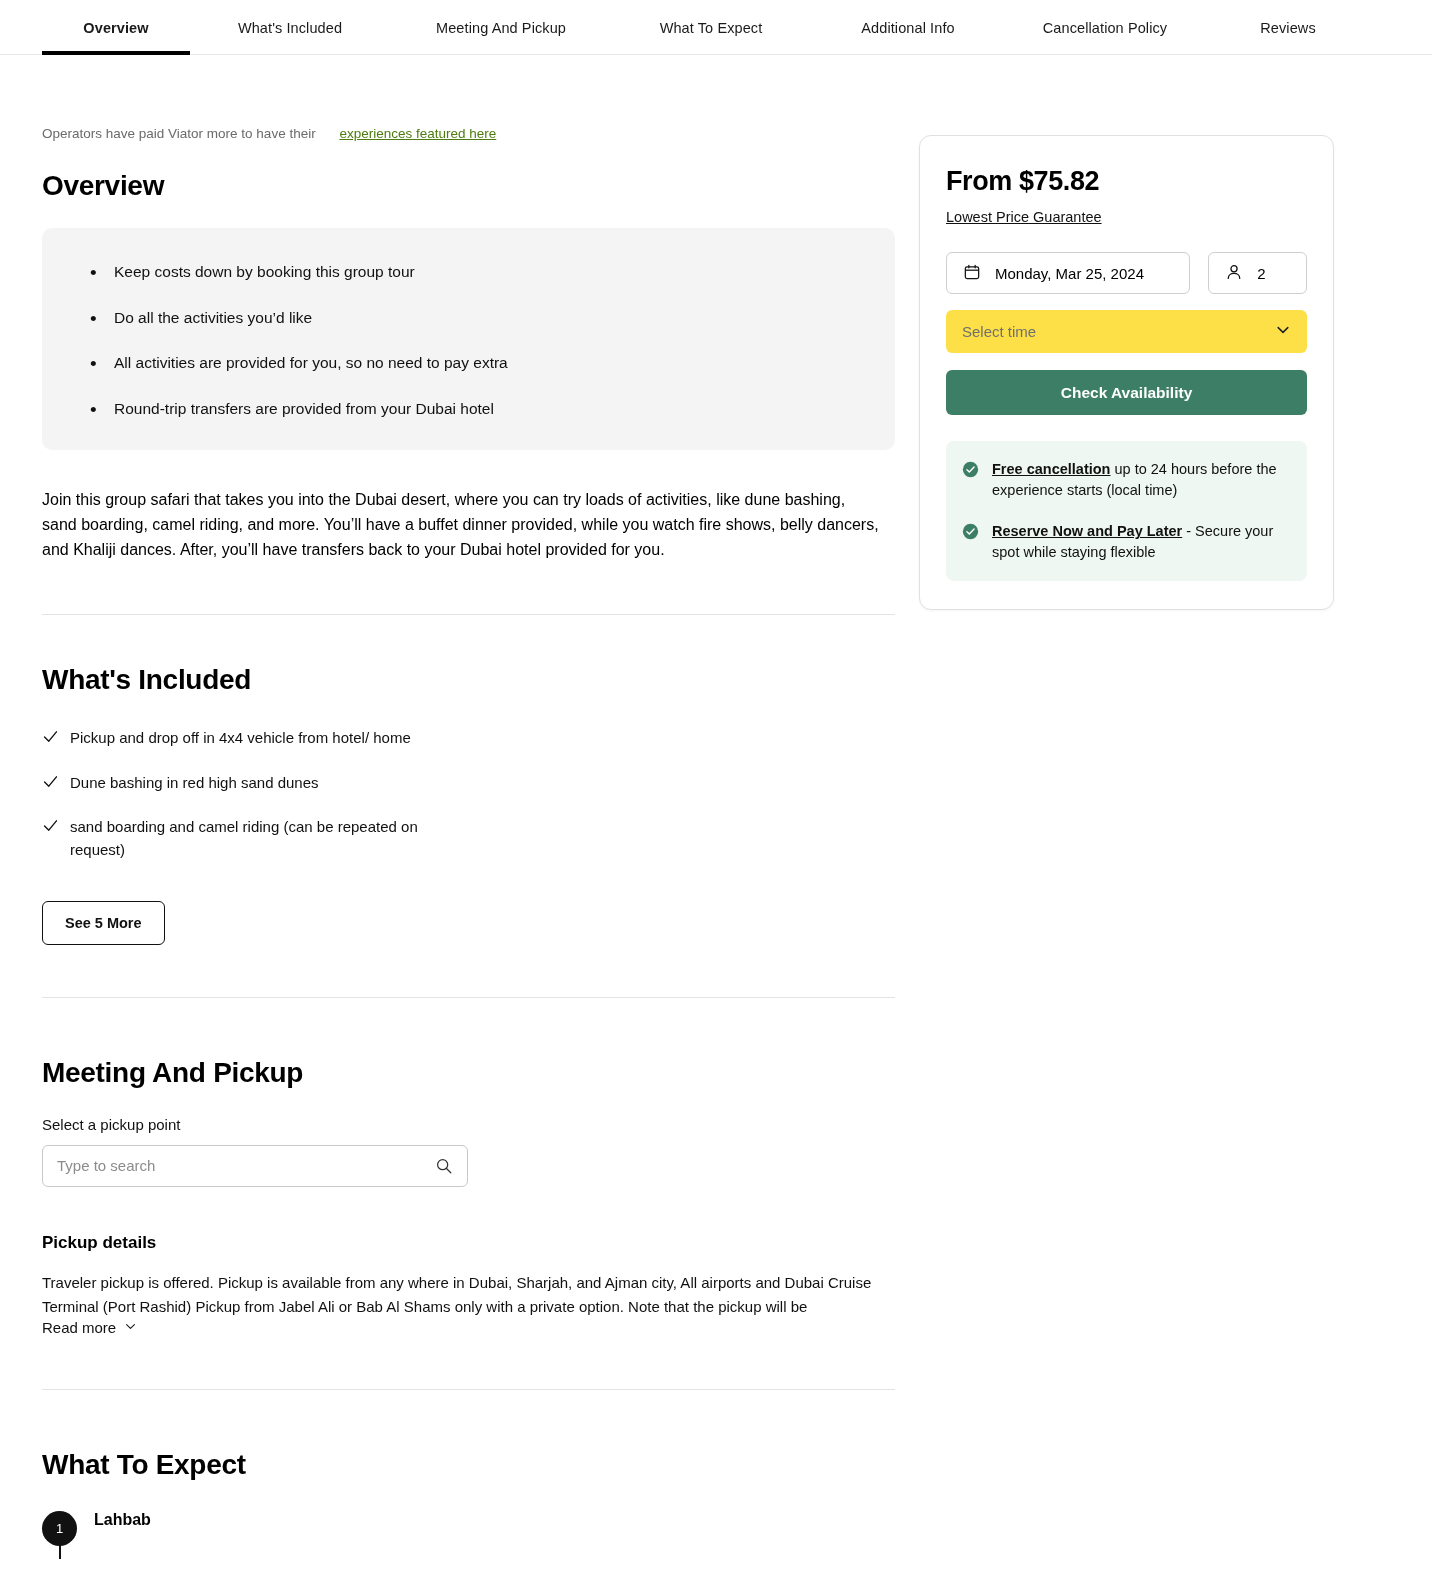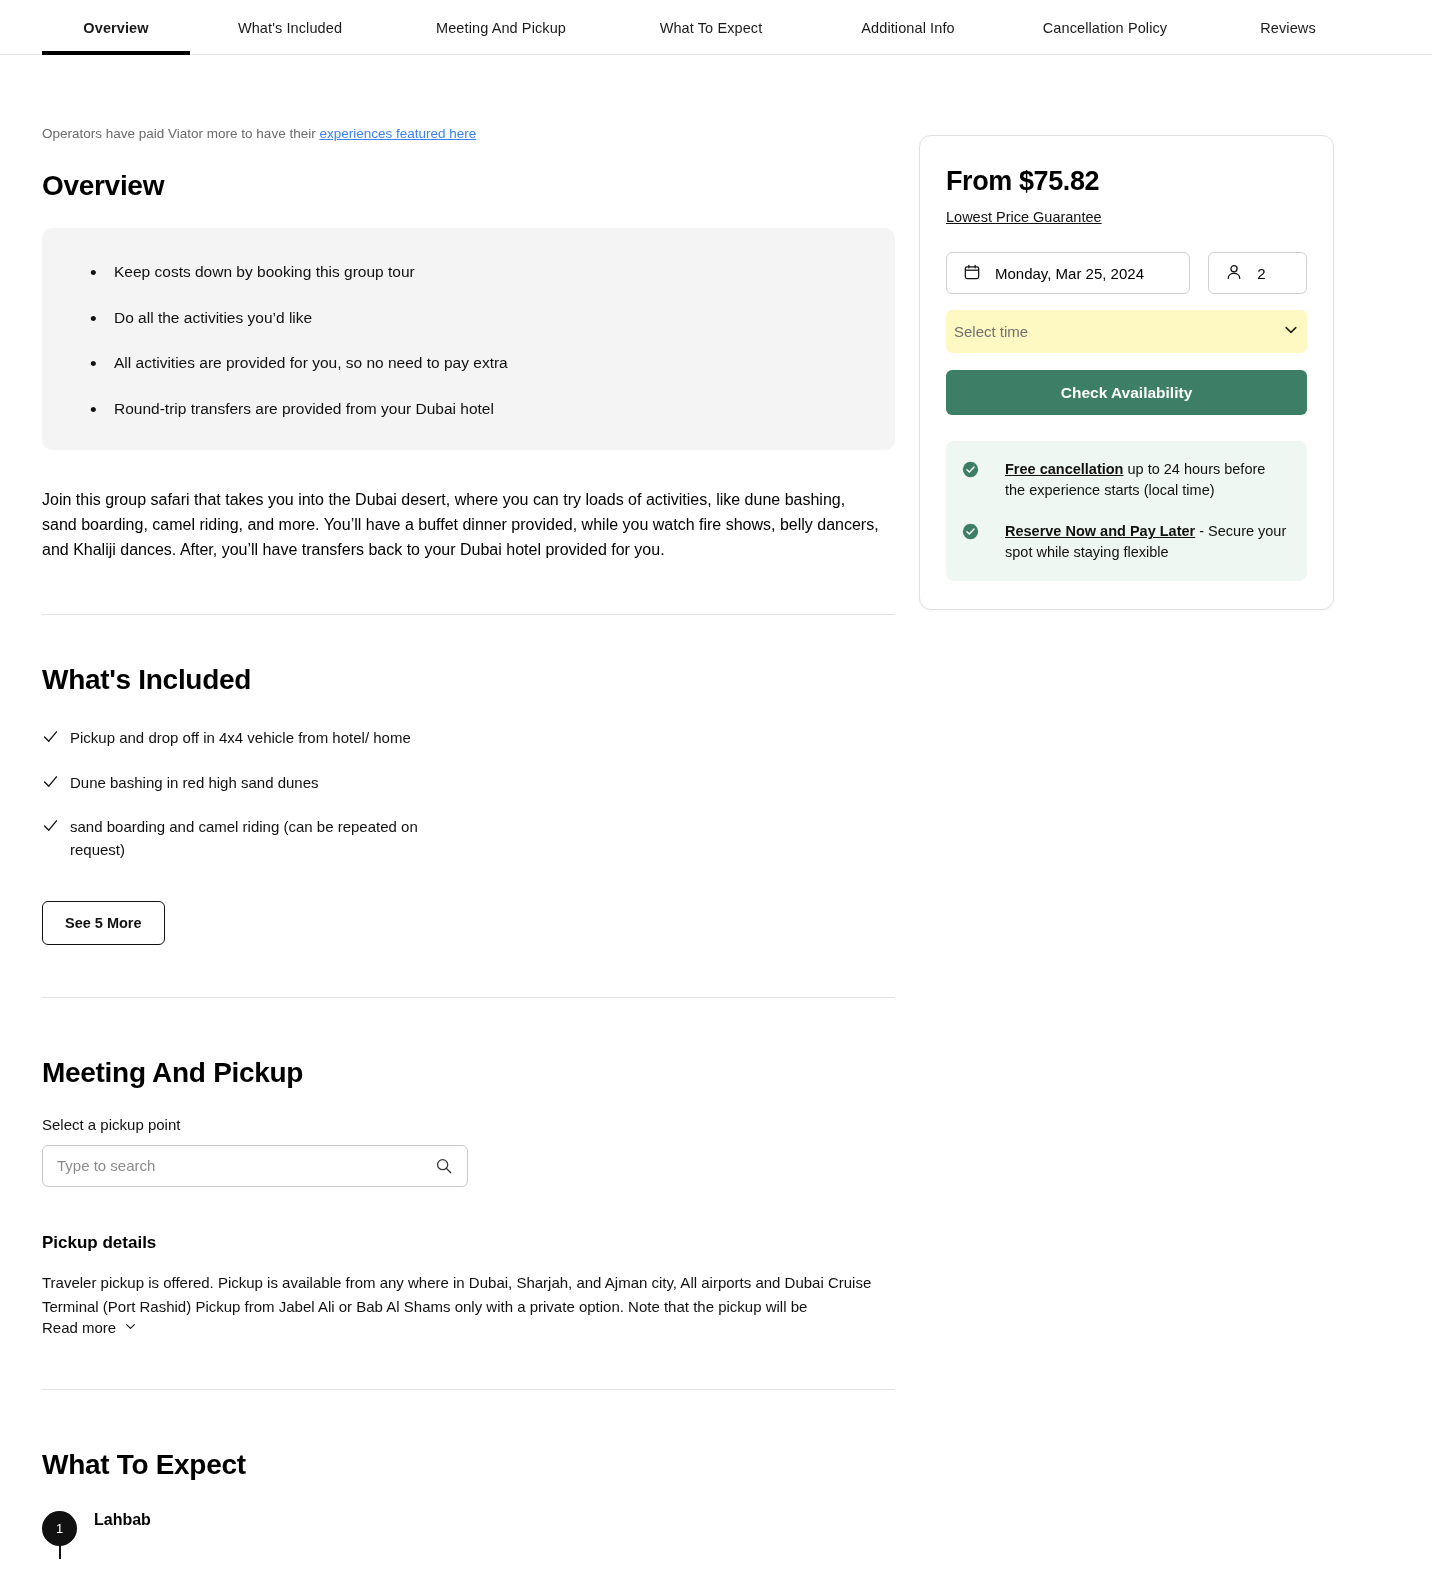--- a/index.html
+++ b/index.html
@@ -72,21 +72,22 @@
   }
 
   
   .sponsored {
     font-size: 13.5px;
     color: #6b6b6b;
     margin-bottom: 26px;
     line-height: 1.3;
   }
   .sponsored a {
-    color: #3b82f6;
+    color: #4d7c0f;
+    margin-left: 20px;
   }
 
   h2.section-title {
     font-size: 28px;
     font-weight: bold;
     letter-spacing: -0.3px;
     margin: 0 0 26px 0;
     line-height: 1.2;
   }
 
@@ -309,25 +310,25 @@
     background: #fff;
     font-size: 15px;
     cursor: pointer;
   }
   .picker.date { width: 248px; }
   .picker.pax  { width: 100px; }
   .select-time {
     margin-top: 16px;
     height: 43px;
     border-radius: 6px;
-    background: #fef9c3;
+    background: #fde047;
     display: flex;
     align-items: center;
     justify-content: space-between;
-    padding: 0 8px;
+    padding: 0 16px;
     font-size: 15px;
     color: #6f6f6f;
     cursor: pointer;
   }
   .cta {
     margin-top: 17px;
     height: 45px;
     width: 100%;
     border: none;
     border-radius: 6px;
@@ -339,21 +340,21 @@
     font-family: "Liberation Sans", sans-serif;
   }
   .perks {
     margin-top: 26px;
     background: #eef7f2;
     border-radius: 8px;
     padding: 18px 20px 18px 16px;
   }
   .perk {
     display: flex;
-    gap: 25px;
+    gap: 12px;
     font-size: 14.5px;
     line-height: 1.45;
     color: #111;
   }
   .perk + .perk { margin-top: 20px; }
   .perk .ic { min-width: 18px; padding-top: 2px; }
   .perk b { font-weight: bold; text-decoration: underline; }
 </style>
 </head>
 <body>

